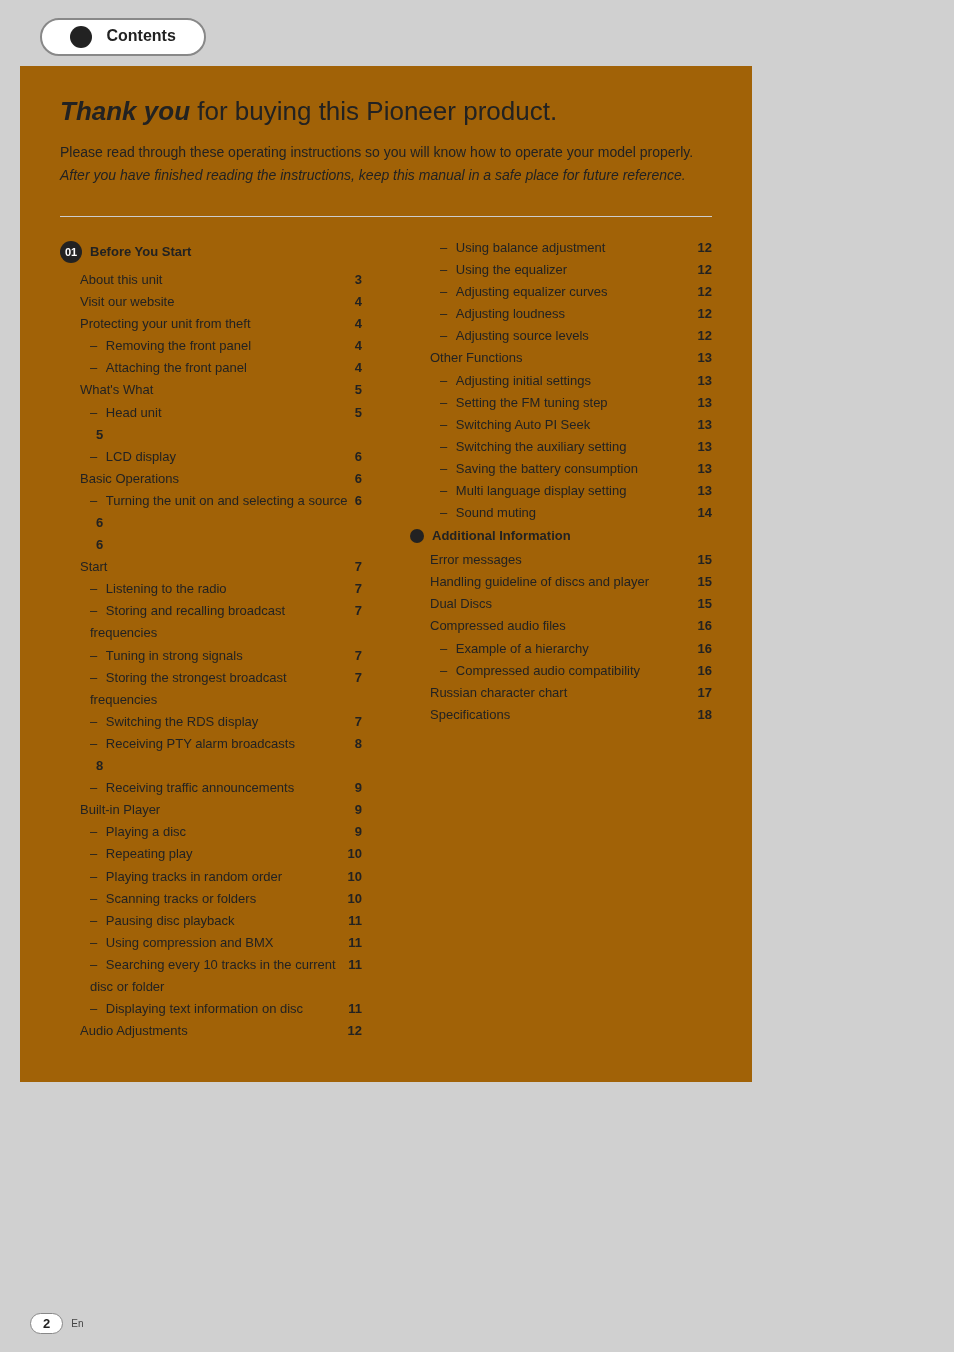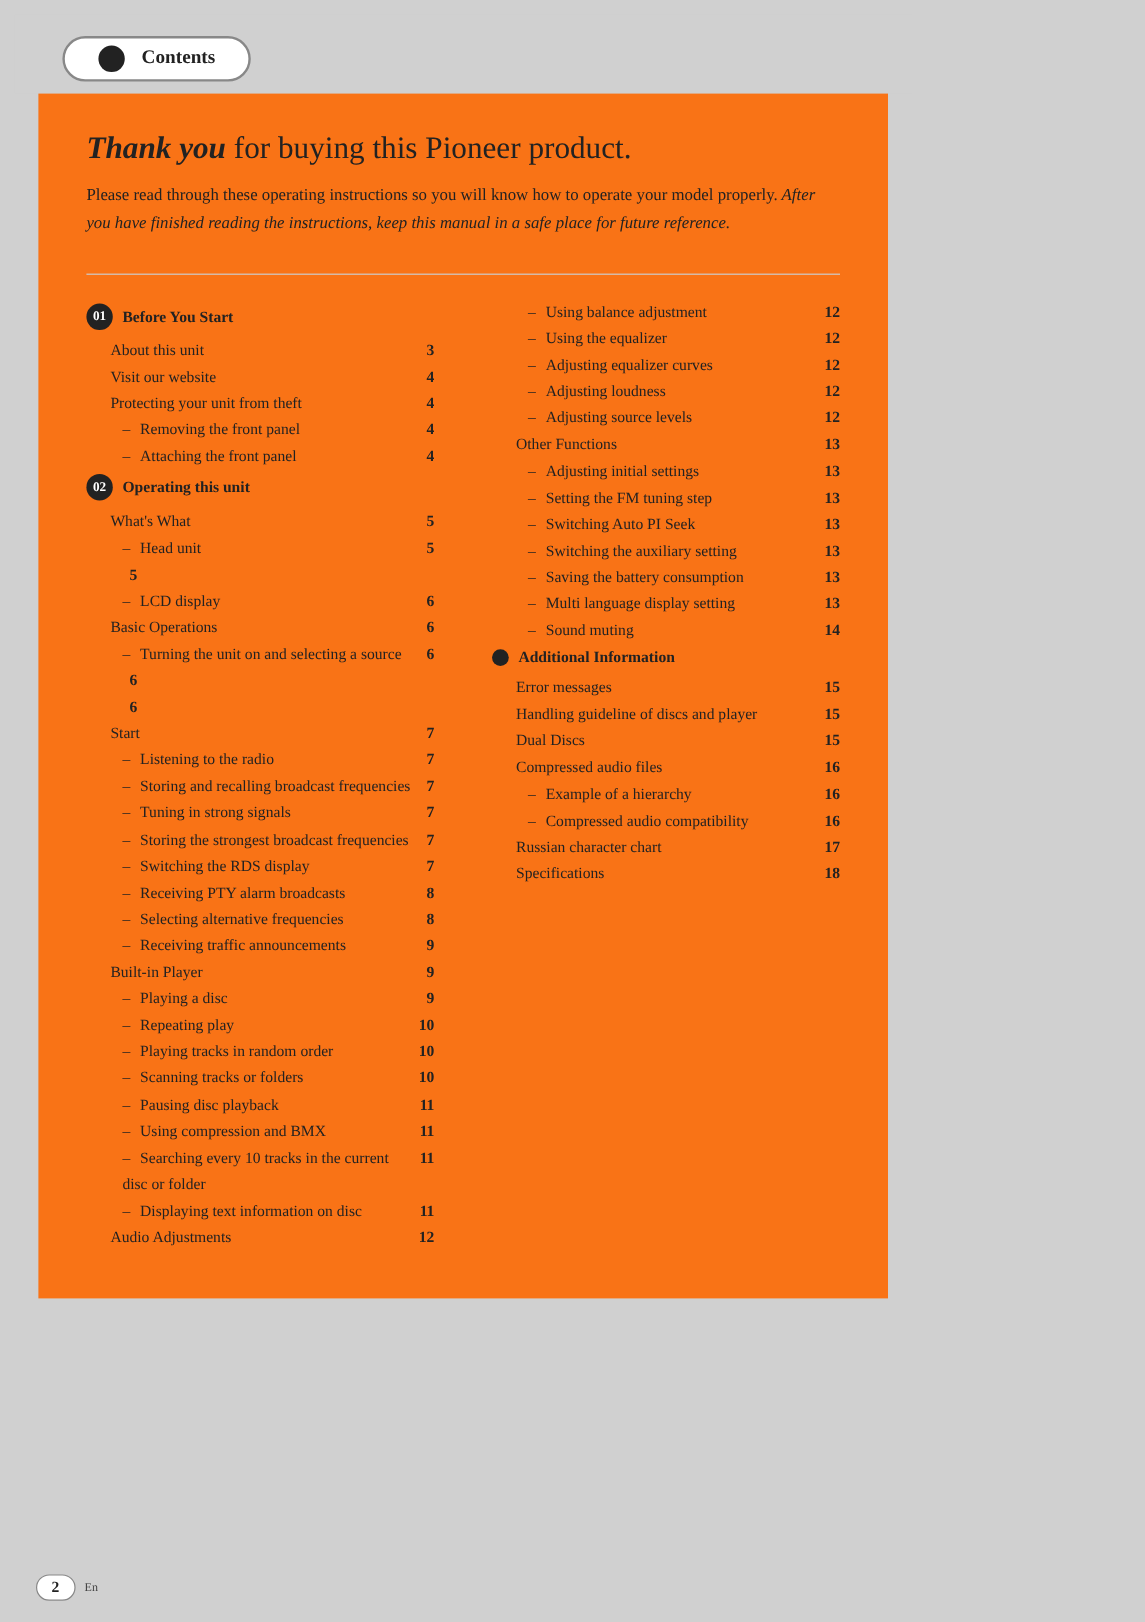--- a/index.html
+++ b/index.html
@@ -9,23 +9,22 @@
       background: #d0d0d0;
       font-family: Arial, Helvetica, sans-serif;
       font-size: 13px;
       color: #222;
     }
 
     .page {
       width: 772px;
       min-height: 1352px;
       background: #d0d0d0;
-      padding: 12px;
+      padding: 0;
       position: relative;
-      font-family: Liberation Serif, serif;
     }
 
     
     .header-bar {
       width: 100%;
       background: #d0d0d0;
       padding: 18px 40px 10px 40px;
     }
 
     .header-tab {
@@ -46,21 +45,21 @@
       width: 22px;
       height: 22px;
       background: #222;
       border-radius: 50%;
       margin-right: 10px;
       vertical-align: middle;
     }
 
     
     .content-area {
-      background: #f97316;
+      background: #a16207;
       margin: 0 20px 12px 20px;
       padding: 30px 40px 40px 40px;
     }
 
     
     .thankyou-section {
       margin-bottom: 30px;
     }
 
     .thankyou-title {
@@ -240,24 +239,20 @@
             <span class="toc-page">4</span>
           </div>
           <div class="toc-entry indent2">
             <span class="toc-label"><span class="toc-dash">– </span>Removing the front panel</span>
             <span class="toc-page">4</span>
           </div>
           <div class="toc-entry indent2">
             <span class="toc-label"><span class="toc-dash">– </span>Attaching the front panel</span>
             <span class="toc-page">4</span>
           </div>
-          <div class="section-heading">
-            <span class="section-number-circle">02</span>
-            <span>Operating this unit</span>
-          </div>
           <div class="toc-entry indent1">
             <span class="toc-label">What's What</span>
             <span class="toc-page">5</span>
           </div>
           <div class="toc-entry indent2">
             <span class="toc-label"><span class="toc-dash">– </span>Head unit</span>
             <span class="toc-page">5</span>
           </div>
           <div class="toc-entry indent2">
             <span class="toc-page">5</span>
@@ -302,21 +297,20 @@
           </div>
           <div class="toc-entry indent2">
             <span class="toc-label"><span class="toc-dash">– </span>Switching the RDS display</span>
             <span class="toc-page">7</span>
           </div>
           <div class="toc-entry indent2">
             <span class="toc-label"><span class="toc-dash">– </span>Receiving PTY alarm broadcasts</span>
             <span class="toc-page">8</span>
           </div>
           <div class="toc-entry indent2">
-            <span class="toc-label"><span class="toc-dash">– </span>Selecting alternative frequencies</span>
             <span class="toc-page">8</span>
           </div>
           <div class="toc-entry indent2">
             <span class="toc-label"><span class="toc-dash">– </span>Receiving traffic announcements</span>
             <span class="toc-page">9</span>
           </div>
           <div class="toc-entry indent1">
             <span class="toc-label">Built-in Player</span>
             <span class="toc-page">9</span>
           </div>

